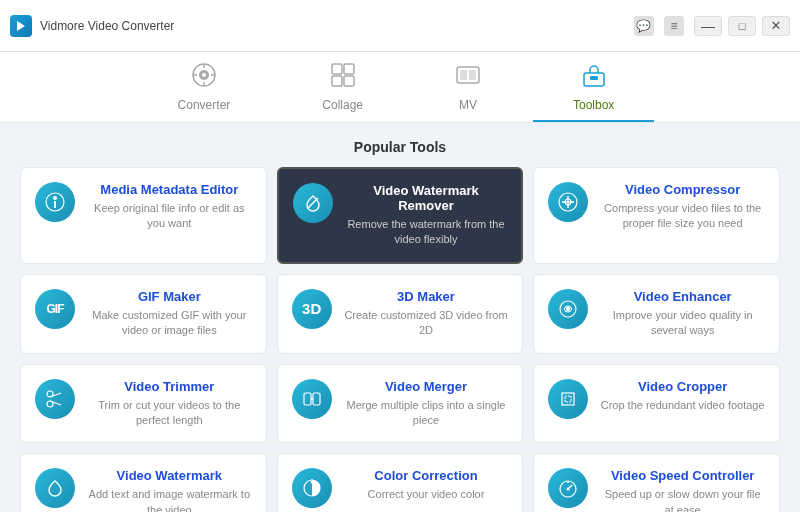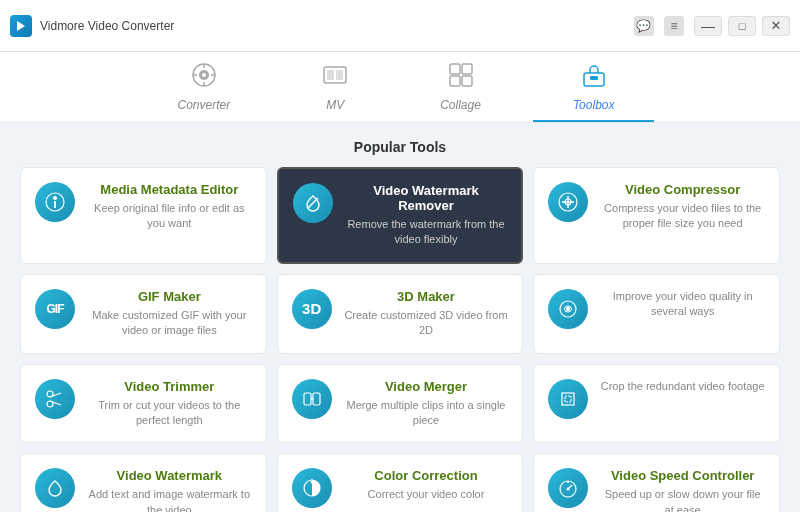--- a/index.html
+++ b/index.html
@@ -36,21 +36,20 @@
     .tb-close { background: #f0f0f0; color: #555; width: 28px; height: 20px; border-radius: 3px; border: 1px solid #ddd; cursor: pointer; font-size: 13px; }
 
     
     .nav-tabs {
       background: #ffffff;
       display: flex;
       justify-content: center;
       gap: 12px;
       padding: 0 8px 0 0;
       border-bottom: 1px solid #e8e8e8;
-      font-style: italic;
     }
     .nav-tab {
       display: flex; flex-direction: column; align-items: center;
       padding: 10px 40px 8px;
       cursor: pointer;
       color: #888;
       font-size: 12px;
       border-bottom: 2px solid transparent;
       position: relative;
     }
@@ -113,21 +112,21 @@
     .tool-icon.gif-icon {
       background: linear-gradient(135deg, #29b8d8, #1a8fb5);
       font-size: 13px; font-weight: bold; letter-spacing: -1px;
     }
     .tool-icon.threed-icon {
       background: linear-gradient(135deg, #29b8d8, #1a8fb5);
       font-size: 13px; font-weight: bold;
     }
     .tool-info { flex: 1; }
     .tool-name {
-      font-size: 13px; font-weight: 600; color: #4d7c0f; margin-bottom: 4px;
+      font-size: 13px; font-weight: 600; color: #1d4ed8; margin-bottom: 4px;
     }
     .tool-desc {
       font-size: 11px; color: #888; line-height: 1.4;
     }
   </style>
 </head>
 <body>
 
 <div class="title-bar">
   <div class="title-bar-logo">
@@ -156,47 +155,47 @@
         <line x1="13" y1="20" x2="13" y2="24" stroke="#aaa" stroke-width="1.5"></line>
         <line x1="2" y1="13" x2="6" y2="13" stroke="#aaa" stroke-width="1.5"></line>
         <line x1="20" y1="13" x2="24" y2="13" stroke="#aaa" stroke-width="1.5"></line>
       </svg>
     </div>
     <span>Converter</span>
   </div>
   <div class="nav-tab">
     <div class="nav-tab-icon">
       <svg width="26" height="26" viewBox="0 0 26 26" fill="none">
-        <rect x="2" y="5" width="22" height="16" rx="2" stroke="#aaa" stroke-width="1.5" fill="none"></rect>
-        <rect x="5" y="8" width="7" height="10" rx="1" fill="#ddd"></rect>
-        <rect x="14" y="8" width="7" height="10" rx="1" fill="#ddd"></rect>
-      </svg>
-    </div>
-    <span>MV</span>
-  </div>
-  <div class="nav-tab">
-    <div class="nav-tab-icon">
-      <svg width="26" height="26" viewBox="0 0 26 26" fill="none">
         <rect x="2" y="2" width="10" height="10" rx="1.5" stroke="#aaa" stroke-width="1.5" fill="none"></rect>
         <rect x="14" y="2" width="10" height="10" rx="1.5" stroke="#aaa" stroke-width="1.5" fill="none"></rect>
         <rect x="2" y="14" width="10" height="10" rx="1.5" stroke="#aaa" stroke-width="1.5" fill="none"></rect>
         <rect x="14" y="14" width="10" height="10" rx="1.5" stroke="#aaa" stroke-width="1.5" fill="none"></rect>
       </svg>
     </div>
     <span>Collage</span>
+  </div>
+  <div class="nav-tab">
+    <div class="nav-tab-icon">
+      <svg width="26" height="26" viewBox="0 0 26 26" fill="none">
+        <rect x="2" y="5" width="22" height="16" rx="2" stroke="#aaa" stroke-width="1.5" fill="none"></rect>
+        <rect x="5" y="8" width="7" height="10" rx="1" fill="#ddd"></rect>
+        <rect x="14" y="8" width="7" height="10" rx="1" fill="#ddd"></rect>
+      </svg>
+    </div>
+    <span>MV</span>
   </div>
   <div class="nav-tab active">
     <div class="nav-tab-icon">
       <svg width="26" height="26" viewBox="0 0 26 26" fill="none">
         <rect x="3" y="11" width="20" height="13" rx="2" stroke="#1a9fd8" stroke-width="1.5" fill="none"></rect>
         <path d="M9 11V8a4 4 0 0 1 8 0v3" stroke="#1a9fd8" stroke-width="1.5" fill="none"></path>
         <rect x="9" y="14" width="8" height="4" rx="1" fill="#1a9fd8"></rect>
       </svg>
     </div>
-    <span style="color:#3b82f6;">Toolbox</span>
+    <span style="color:#4d7c0f;">Toolbox</span>
   </div>
 </div>
 
 <div class="main-content">
   <div class="section-title">Popular Tools</div>
   <div class="tool-grid">
   <div class="tool-card">
         <div class="tool-icon">
           <svg width="20" height="20" viewBox="0 0 20 20" fill="white">
             <circle cx="10" cy="6" r="2" fill="white"></circle>
@@ -252,20 +251,21 @@
       <div class="tool-card">
         <div class="tool-icon">
           <svg width="20" height="20" viewBox="0 0 20 20" fill="none">
             <circle cx="10" cy="10" r="8" stroke="white" stroke-width="1.2"></circle>
             <path d="M6 10 q4-6 8 0" stroke="white" stroke-width="1.2" fill="none"></path>
             <path d="M6 10 q4 6 8 0" stroke="white" stroke-width="1.2" fill="none"></path>
             <circle cx="10" cy="10" r="2" fill="white"></circle>
           </svg>
         </div>
         <div class="tool-info">
+          <div class="tool-name">Video Enhancer</div>
           <div class="tool-desc">Improve your video quality in several ways</div>
         </div>
       </div>
       <div class="tool-card">
         <div class="tool-icon">
           <svg width="20" height="20" viewBox="0 0 20 20" fill="none">
             <circle cx="5" cy="5" r="3" stroke="white" stroke-width="1.2"></circle>
             <circle cx="5" cy="15" r="3" stroke="white" stroke-width="1.2"></circle>
             <line x1="5" y1="8" x2="16" y2="4" stroke="white" stroke-width="1.2"></line>
             <line x1="5" y1="12" x2="16" y2="16" stroke="white" stroke-width="1.2"></line>
@@ -290,20 +290,21 @@
         </div>
       </div>
       <div class="tool-card">
         <div class="tool-icon">
           <svg width="20" height="20" viewBox="0 0 20 20" fill="none">
             <rect x="4" y="4" width="12" height="12" stroke="white" stroke-width="1.2"></rect>
             <rect x="7" y="7" width="6" height="6" stroke="white" stroke-width="1.2" stroke-dasharray="2 1"></rect>
           </svg>
         </div>
         <div class="tool-info">
+          <div class="tool-name">Video Cropper</div>
           <div class="tool-desc">Crop the redundant video footage</div>
         </div>
       </div>
       <div class="tool-card">
         <div class="tool-icon">
           <svg width="20" height="20" viewBox="0 0 20 20" fill="none">
             <path d="M10 3 C10 3 4 8 4 12 a6 6 0 0 0 12 0 C16 8 10 3 10 3Z" stroke="white" stroke-width="1.4" fill="none"></path>
           </svg>
         </div>
         <div class="tool-info">

